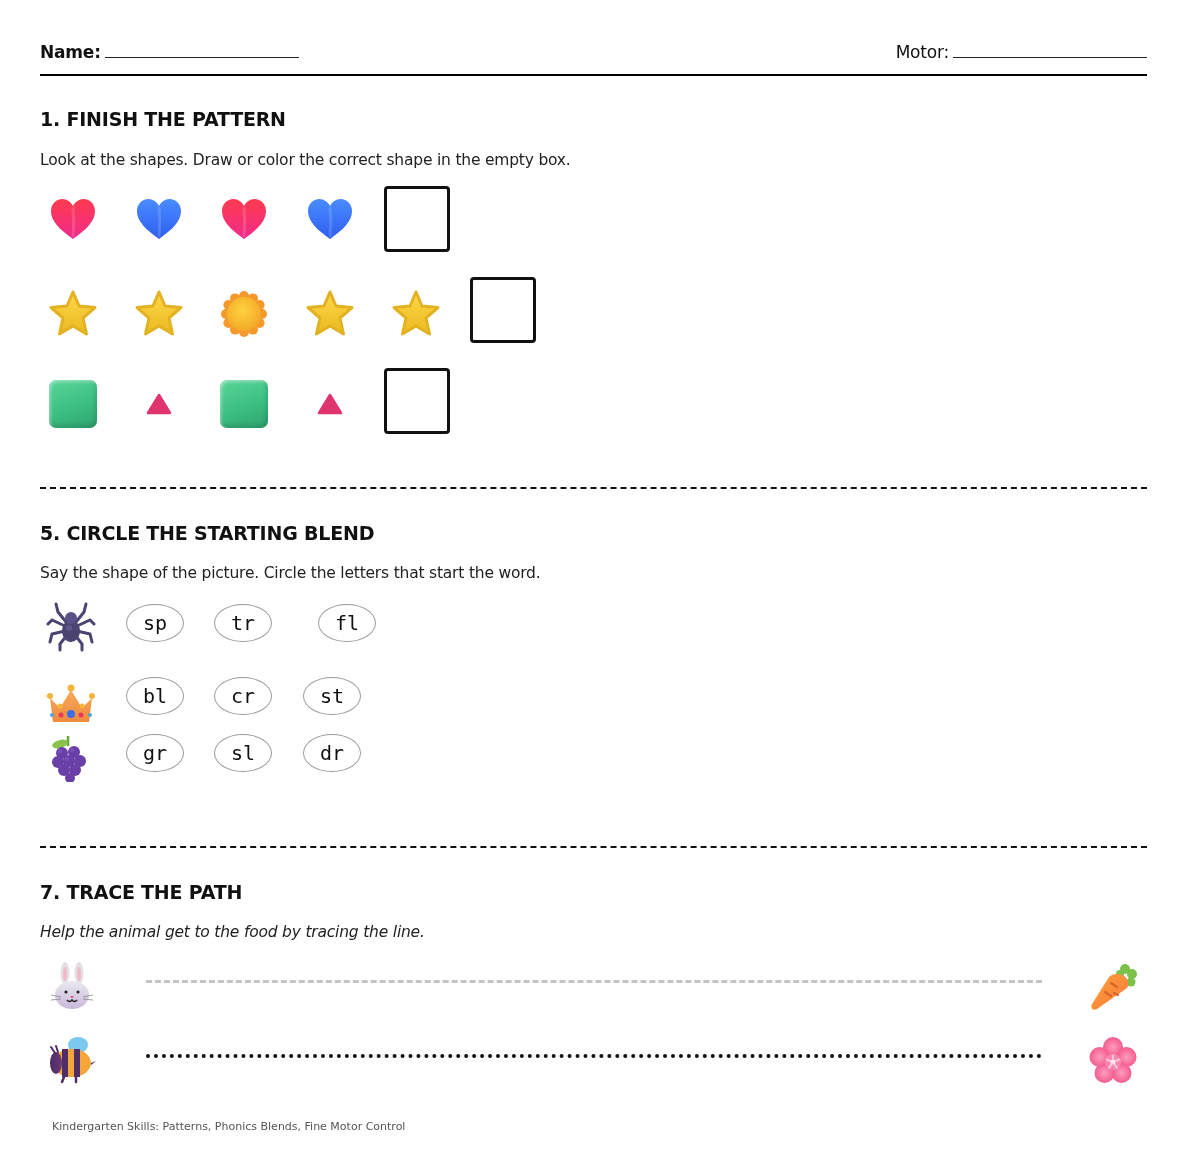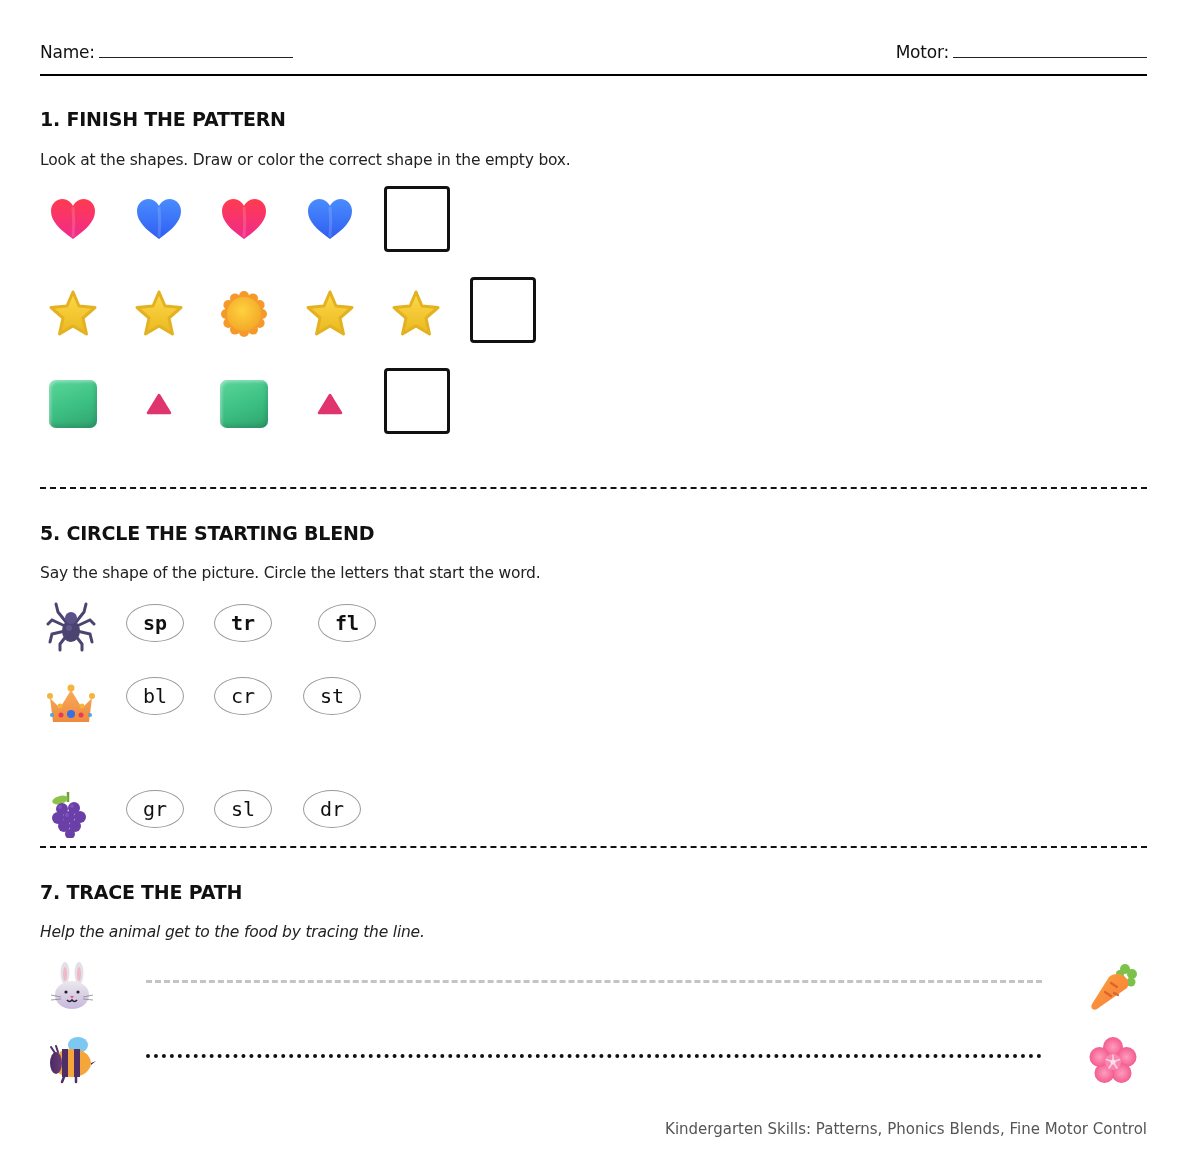--- a/index.html
+++ b/index.html
@@ -13,21 +13,21 @@
       overflow: hidden;
     }
     .page { position: absolute; left: 40px; top: 0; width: 1107px; }
 
     
     .header {
       position: absolute; left: 0; top: 40px; width: 1107px; height: 36px;
       border-bottom: 2px solid #000;
     }
     .field { position: absolute; top: 2px; font-size: 17px; letter-spacing: -0.2px; }
-    .field.name { left: 0; }
+    .field.name { left: 0; font-weight: bold; }
     .field.date { right: 0; }
     .field .blank { display: inline-block; vertical-align: baseline; border-bottom: 1px solid #222; height: 16px; margin-left: 4px; }
     .field.name .blank { width: 194px; }
     .field.date .blank { width: 194px; }
 
     
     .section-title {
       position: absolute; left: 0; font-size: 19px; font-weight: bold; letter-spacing: -0.2px;
     }
     .instructions { position: absolute; left: 0; font-size: 15.5px; color: #222; letter-spacing: -0.2px; }
@@ -59,21 +59,21 @@
     }
 
     
     .trace-row { position: absolute; left: 0; width: 1107px; height: 60px; }
     .trace-start { position: absolute; left: 6px; top: 0; width: 52px; height: 52px; display: flex; align-items: center; justify-content: center; }
     .trace-end { position: absolute; left: 1046px; top: 0; width: 54px; height: 54px; display: flex; align-items: center; justify-content: center; }
     .trace-line { position: absolute; left: 106px; width: 896px; height: 0; }
     .trace-line.dashed { border-top: 3px dashed #c4c4c4; }
     .trace-line.dotted { border-top: 4px dotted #111; }
 
-    .footer { position: absolute; left: 0; width: 1107px; top: 1120px; text-align: right; font-size: 15px; color: #555; }
+    .footer { position: absolute; left: 12px; width: 1107px; top: 1120px; text-align: left; font-size: 11px; color: #555; }
   </style>
 </head>
 <body>
 
 <div class="page">
 
   <div class="header">
     <div class="field name">
       <span>Name:</span><span class="blank"></span>
     </div>
@@ -198,21 +198,21 @@
         </svg>
     </div>
     <div class="answer-box" style="left:344px;"></div>
   </div>
 
   <div class="divider" style="top:487px;"></div>
 
   <div class="section-title" style="top:522px;">5. CIRCLE THE STARTING BLEND</div>
   <div class="instructions" style="top:564px;">Say the shape of the picture. Circle the letters that start the word.</div>
 
-  <div class="blend-row" style="top:602px; width:330px;font-weight:bold;">
+  <div class="blend-row" style="top:602px; width:330px;">
     <div class="blend-pic">
       <svg width="50" height="50" viewBox="0 0 50 50">
           <g stroke="#4b4470" stroke-width="3" fill="none" stroke-linecap="round">
             <path d="M20 20 L12 10 L10 2"></path>
             <path d="M30 20 L38 10 L40 2"></path>
             <path d="M19 24 L6 18 L2 22"></path>
             <path d="M31 24 L44 18 L48 22"></path>
             <path d="M19 29 L6 32 L4 40"></path>
             <path d="M31 29 L44 32 L46 40"></path>
             <path d="M21 33 L14 42 L14 48"></path>
@@ -248,21 +248,21 @@
           <circle cx="35" cy="33" r="2.5" fill="#e83a5a"></circle>
           <circle cx="6" cy="33" r="2" fill="#4aa8e0"></circle>
           <circle cx="44" cy="33" r="2" fill="#4aa8e0"></circle>
         </svg>
     </div>
     <div class="blend-oval" style="left:86px;">bl</div>
     <div class="blend-oval" style="left:174px;">cr</div>
     <div class="blend-oval" style="left:263px;">st</div>
   </div>
 
-  <div class="blend-row" style="top:788px; width:330px;">
+  <div class="blend-row" style="top:732px; width:330px;">
     <div class="blend-pic">
       <svg width="50" height="50" viewBox="0 0 50 50">
           <path d="M22 4 L22 14" stroke="#6aa33a" stroke-width="2.5"></path>
           <ellipse cx="14" cy="12" rx="8" ry="4" fill="#8bc34a" transform="rotate(-15 14 12)"></ellipse>
           <g fill="#6b3fa8">
             <circle cx="16" cy="21" r="6"></circle>
             <circle cx="28" cy="20" r="6"></circle>
             <circle cx="12" cy="30" r="6"></circle>
             <circle cx="23" cy="29" r="6"></circle>
             <circle cx="34" cy="29" r="6"></circle>

